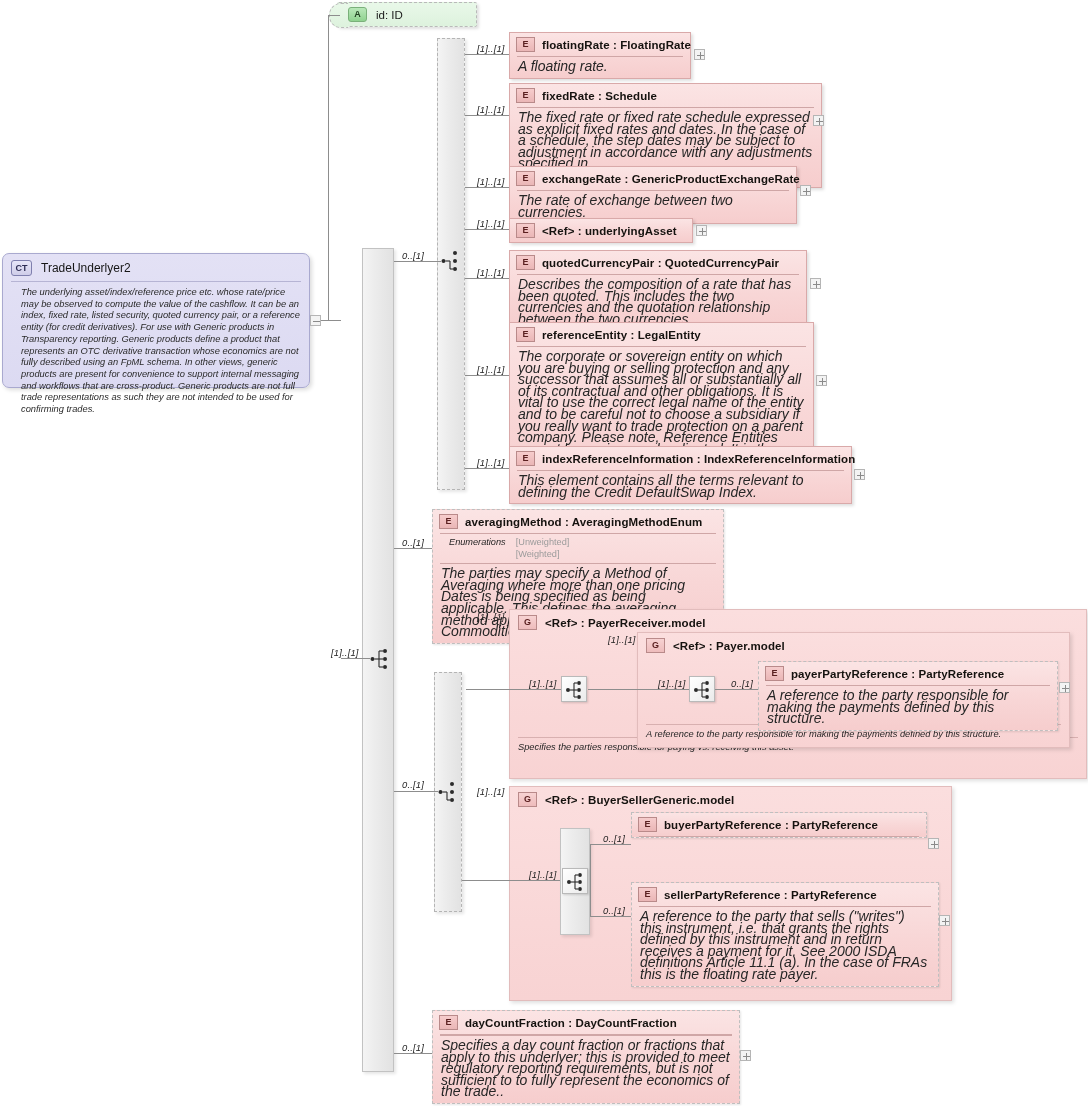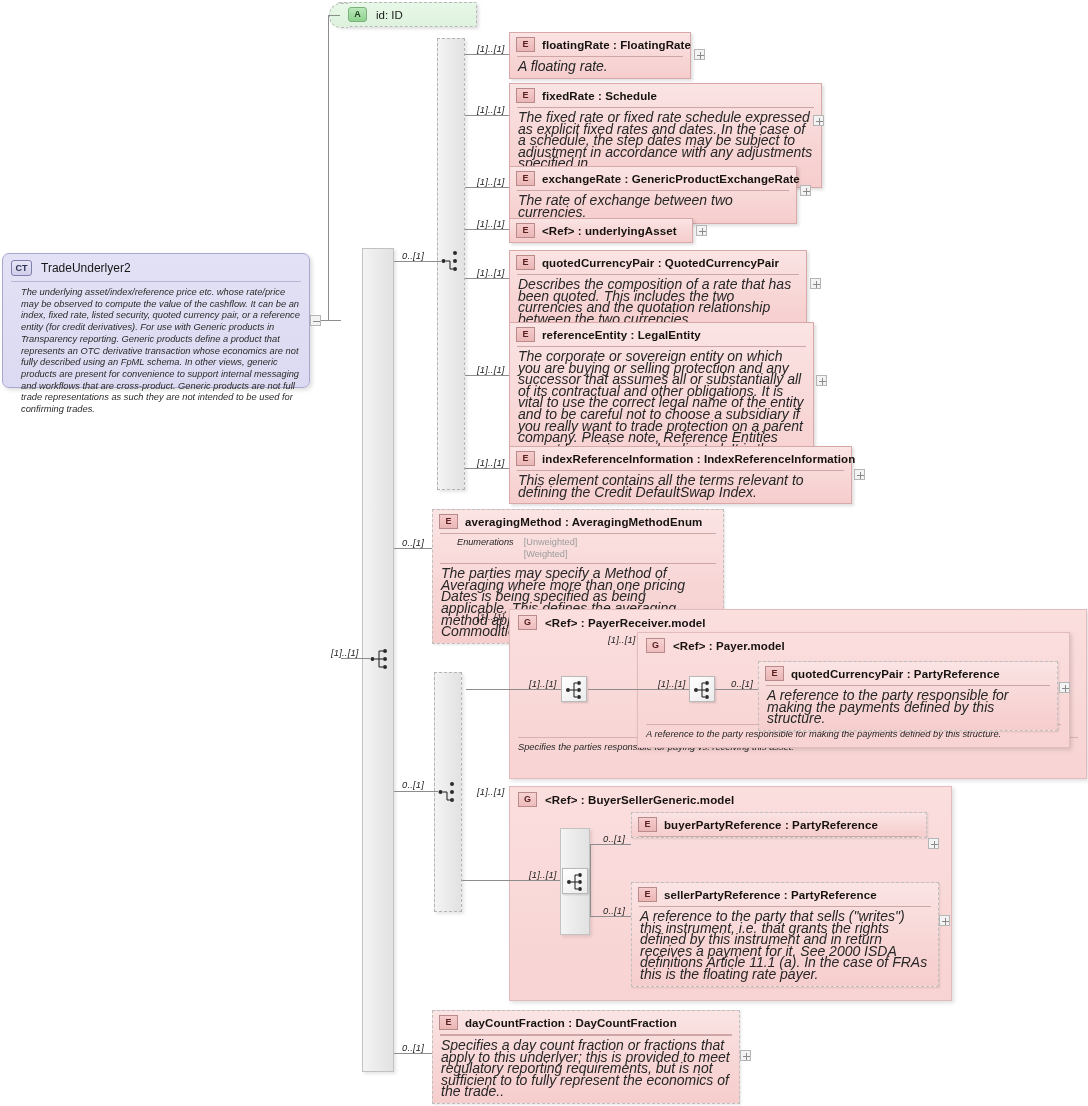--- a/index.html
+++ b/index.html
@@ -36,21 +36,21 @@
     color:#5a2020; font-weight:bold;
   }
   .badge.g { background:linear-gradient(180deg,#f7d2d2,#eebcbc); }
   .title { font-size:11.5px; font-weight:bold; letter-spacing:.1px; color:#15120f; }
   .sep { height:1px; background:#cfa6a6; margin:0 7px; }
   .desc {
     font-size:14px; font-style:italic; line-height:11.6px;
     padding:4px 8px 5px 8px; color:#262626;
   }
   .facets {
-    display:flex; font-size:9.2px; padding:3px 8px 3px 24px; gap:10px;
+    display:flex; font-size:9.2px; padding:3px 8px 3px 16px; gap:10px;
     font-style:italic;
   }
   .facets .fk { color:#1e1e1e; }
   .facets .fv { color:#9b9b9b; font-style:normal; font-size:9.2px; }
   .facetcol { display:flex; flex-direction:column; line-height:11.6px; }
 
   
   .attrbox {
     position:relative;
     height:25px;
@@ -370,21 +370,21 @@
       <circle cx="14" cy="19" r="1.9" fill="#2b2b2b"></circle>
     </svg>
   </div>
   <div class="card" style="left:658px; top:678px;">[1]..[1]</div>
   <div class="ln lnh" style="left:588px; top:689px; width:101px;"></div>
 
   <div class="node" style="left:758px; top:661px; width:300px;">
     <div class="box dashed">
       <div class="hdr">
         <span class="badge">E</span>
-        <span class="title">quotedCurrencyPair : PartyReference</span>
+        <span class="title">payerPartyReference : PartyReference</span>
       </div>
       <div class="sep"></div>
       <div class="desc">A reference to the party responsible for making the payments defined by this structure.</div>
     </div>
   </div>
   <div class="card" style="left:731px; top:678px;">0..[1]</div>
   <div class="ln lnh" style="left:715px; top:689px; width:43px;"></div>
   <div class="pm plus" style="left:1059px; top:682px;"></div>
 
   <div class="card" style="left:402px; top:779px;">0..[1]</div>

